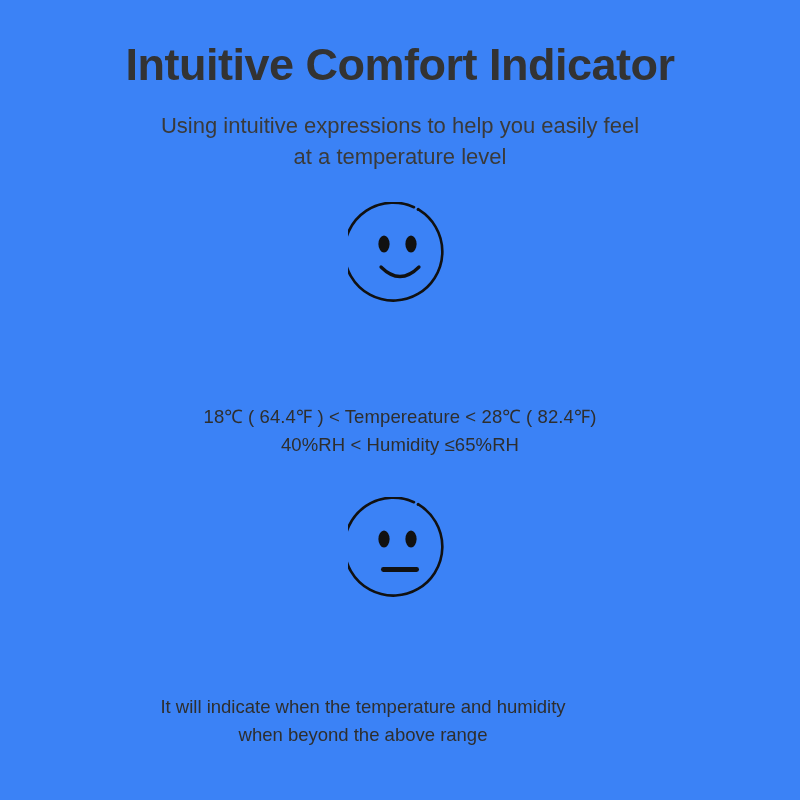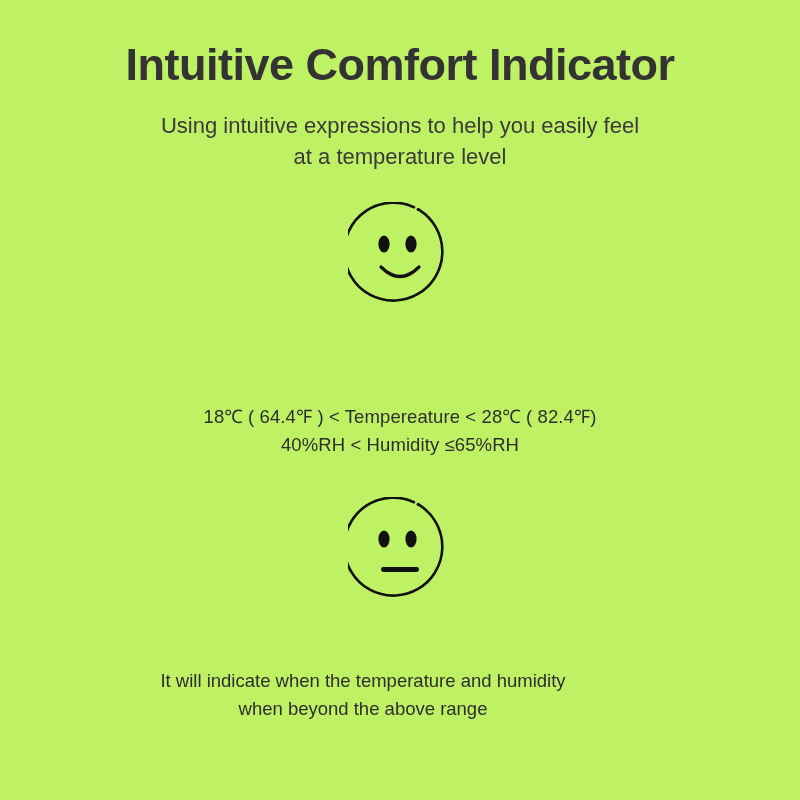--- a/index.html
+++ b/index.html
@@ -10,21 +10,21 @@
     height: 800px;
     background: #ffffff;
     font-family: "Liberation Sans", sans-serif;
     overflow: hidden;
   }
 
   .page {
     position: relative;
     width: 800px;
     height: 800px;
-    background: #bef264;
+    background: #3b82f6;
   }
 
   
   .header {
     padding-top: 40px;
     text-align: center;
   }
 
   .title {
     font-size: 45px;
@@ -97,21 +97,21 @@
     font-size: 18.5px;
     color: #2e2e2e;
     line-height: 1.52;
   }
 
   .abs { position: absolute; }
 
   .face-1 { left: 0; top: 202px; width: 800px; }
   .face-2 { left: 0; top: 497px; width: 800px; }
   .spec-1 { left: 0; top: 403px; width: 800px; }
-  .caption-1 { left: 0; top: 667px; width: 726px; }
+  .caption-1 { left: 0; top: 693px; width: 726px; }
 </style>
 </head>
 <body>
 
 <div class="page">
 
   <div class="header">
     <div class="title">Intuitive Comfort Indicator</div>
     <div class="subtitle">
       <div>Using intuitive expressions to help you easily feel</div>

